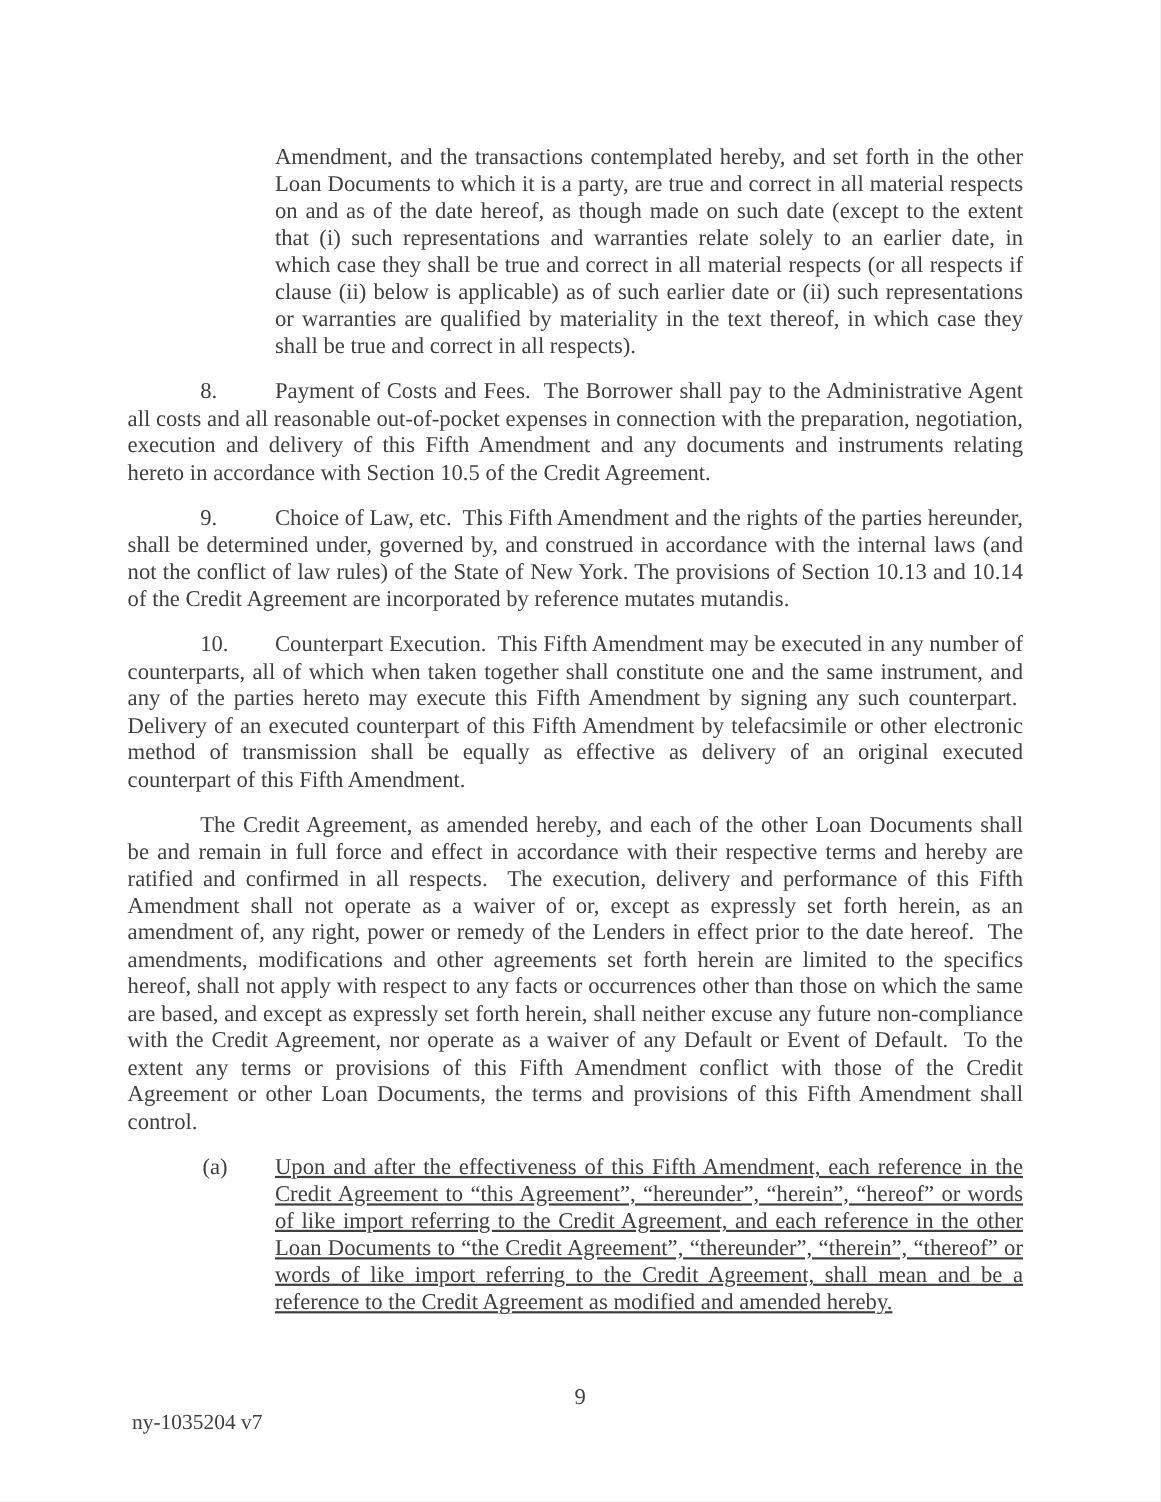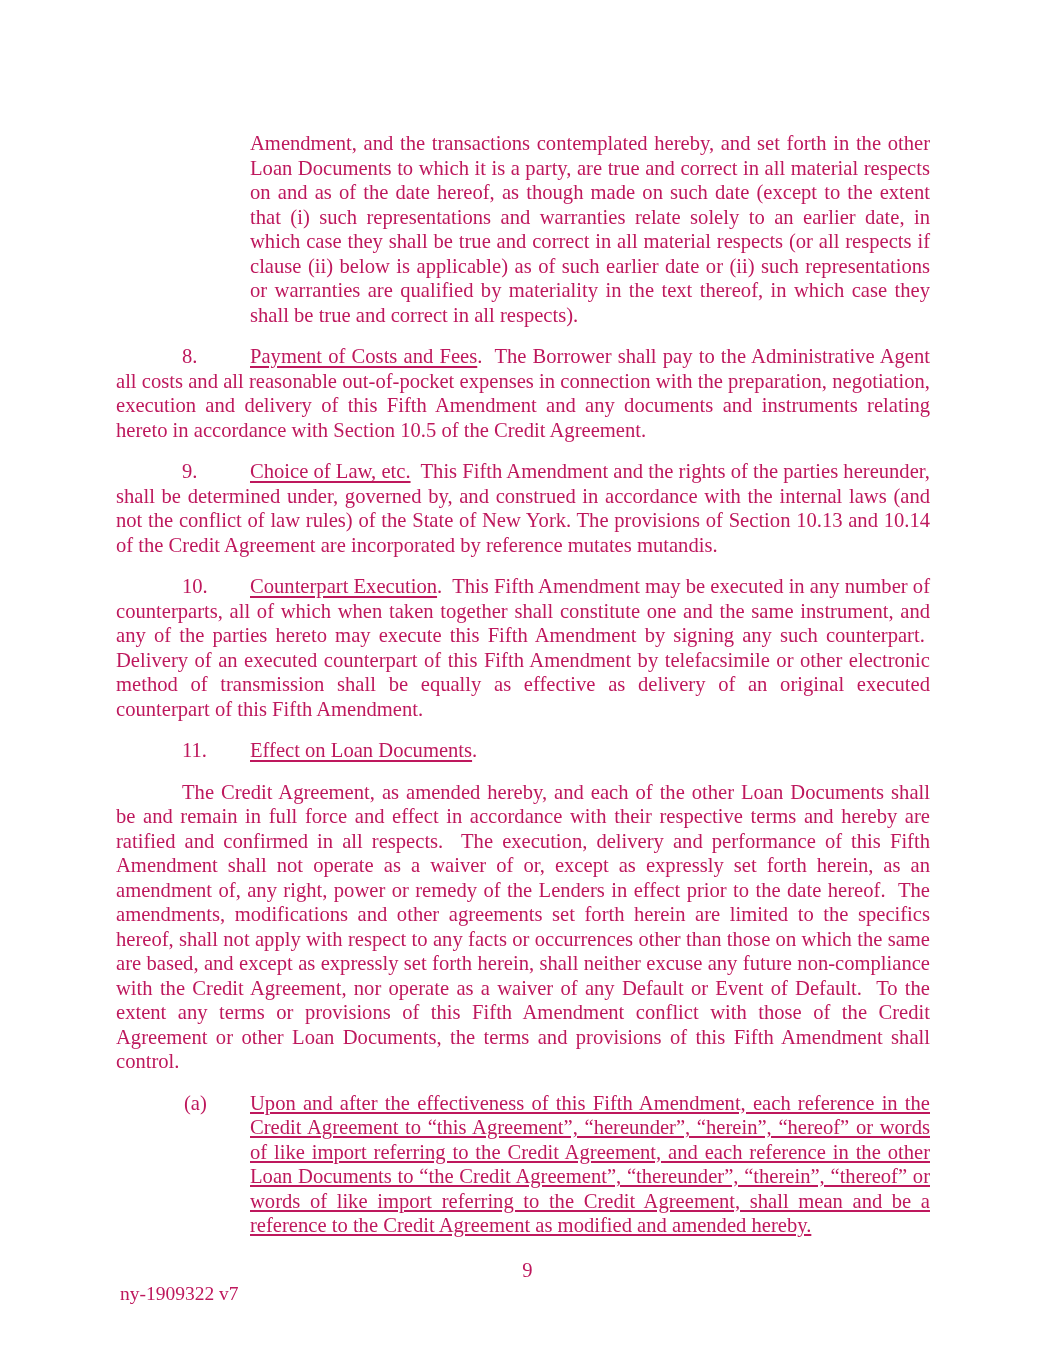--- a/index.html
+++ b/index.html
@@ -6,21 +6,21 @@
     margin: 0;
     padding: 0;
     background: #e8e8e8;
   }
   .page {
     position: relative;
     width: 1055px;
     height: 1365px;
     background: #ffffff;
     font-family: "Liberation Serif", "DejaVu Serif", serif;
-    color: #be185d;
+    color: #404040;
     overflow: hidden;
   }
   .content {
     position: absolute;
     left: 116px;
     top: 131px;
     width: 814px;
     font-size: 20.6px;
     line-height: 24.5px;
   }
@@ -50,21 +50,20 @@
     margin-left: 134px;
     text-indent: -66px;
     text-decoration: underline;
   }
   p.hanging .subnum {
     display: inline-block;
     width: 66px;
     text-indent: 0;
   }
   .u {
-    text-decoration: underline;
     text-underline-offset: 3px;
   }
   .it {
   }
   .page-number {
     position: absolute;
     top: 1259px;
     left: 0;
     width: 1055px;
     text-align: center;
@@ -84,23 +83,22 @@
   <div class="content">
 
     <p class="blockquote"><span>Amendment, and the transactions contemplated hereby, and set forth in the other Loan Documents to which it is a party, are true and correct in all material respects on and as of the date hereof, as though made on such date (except to the extent that (i) such representations and warranties relate solely to an earlier date, in which case they shall be true and correct in all material respects (or all respects if clause (ii) below is applicable) as of such earlier date or (ii) such representations or warranties are qualified by materiality in the text thereof, in which case they shall be true and correct in all respects).</span></p>
 
     <p class="numbered"><span class="num">8.</span><span class="u">Payment of Costs and Fees</span><span>.&nbsp; The Borrower shall pay to the Administrative Agent all costs and all reasonable out-of-pocket expenses in connection with the preparation, negotiation, execution and delivery of this Fifth Amendment and any documents and instruments relating hereto in accordance with Section 10.5 of the Credit Agreement.</span></p>
 
     <p class="numbered"><span class="num">9.</span><span class="u">Choice of Law, etc.</span><span>&nbsp; This Fifth Amendment and the rights of the parties hereunder, shall be determined under, governed by, and construed in accordance with the internal laws (and not the conflict of law rules) of the State of New York. The provisions of Section 10.13 and 10.14 of the Credit Agreement are incorporated by reference </span><span class="it">mutates mutandis</span><span>.</span></p>
 
     <p class="numbered"><span class="num">10.</span><span class="u">Counterpart Execution</span><span>.&nbsp; This Fifth Amendment may be executed in any number of counterparts, all of which when taken together shall constitute one and the same instrument, and any of the parties hereto may execute this Fifth Amendment by signing any such counterpart.&nbsp; Delivery of an executed counterpart of this Fifth Amendment by telefacsimile or other electronic method of transmission shall be equally as effective as delivery of an original executed counterpart of this Fifth Amendment.</span></p>
 
-    <p class="numbered"><span class="num">11.</span><span class="u">Effect on Loan Documents</span><span>.</span></p>
 
     <p class="flush"><span>The Credit Agreement, as amended hereby, and each of the other Loan Documents shall be and remain in full force and effect in accordance with their respective terms and hereby are ratified and confirmed in all respects.&nbsp; The execution, delivery and performance of this Fifth Amendment shall not operate as a waiver of or, except as expressly set forth herein, as an amendment of, any right, power or remedy of the Lenders in effect prior to the date hereof.&nbsp; The amendments, modifications and other agreements set forth herein are limited to the specifics hereof, shall not apply with respect to any facts or occurrences other than those on which the same are based, and except as expressly set forth herein, shall neither excuse any future non-compliance with the Credit Agreement, nor operate as a waiver of any Default or Event of Default.&nbsp; To the extent any terms or provisions of this Fifth Amendment conflict with those of the Credit Agreement or other Loan Documents, the terms and provisions of this Fifth Amendment shall control.</span></p>
 
     <p class="hanging"><span class="subnum">(a)</span><span>Upon and after the effectiveness of this Fifth Amendment, each reference in the Credit Agreement to “this Agreement”, “hereunder”, “herein”, “hereof” or words of like import referring to the Credit Agreement, and each reference in the other Loan Documents to “the Credit Agreement”, “thereunder”, “therein”, “thereof” or words of like import referring to the Credit Agreement, shall mean and be a reference to the Credit Agreement as modified and amended hereby.</span></p>
 
   </div>
 
   <div class="page-number">9</div>
-  <div class="doc-id">ny-1909322 v7</div>
+  <div class="doc-id">ny-1035204 v7</div>
 </div>
 
 </body></html>

